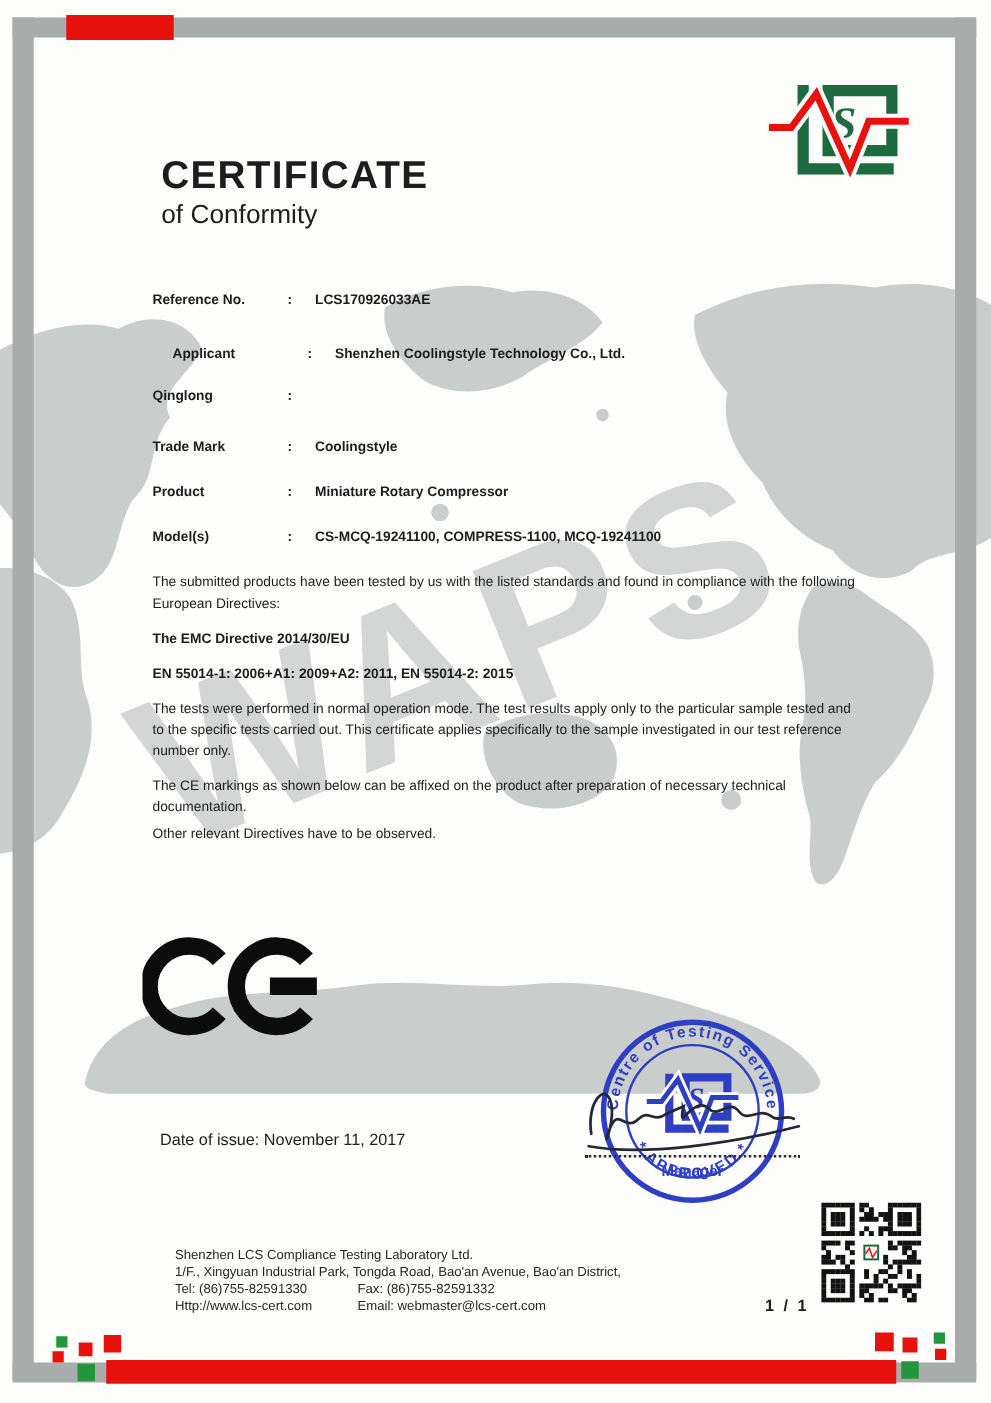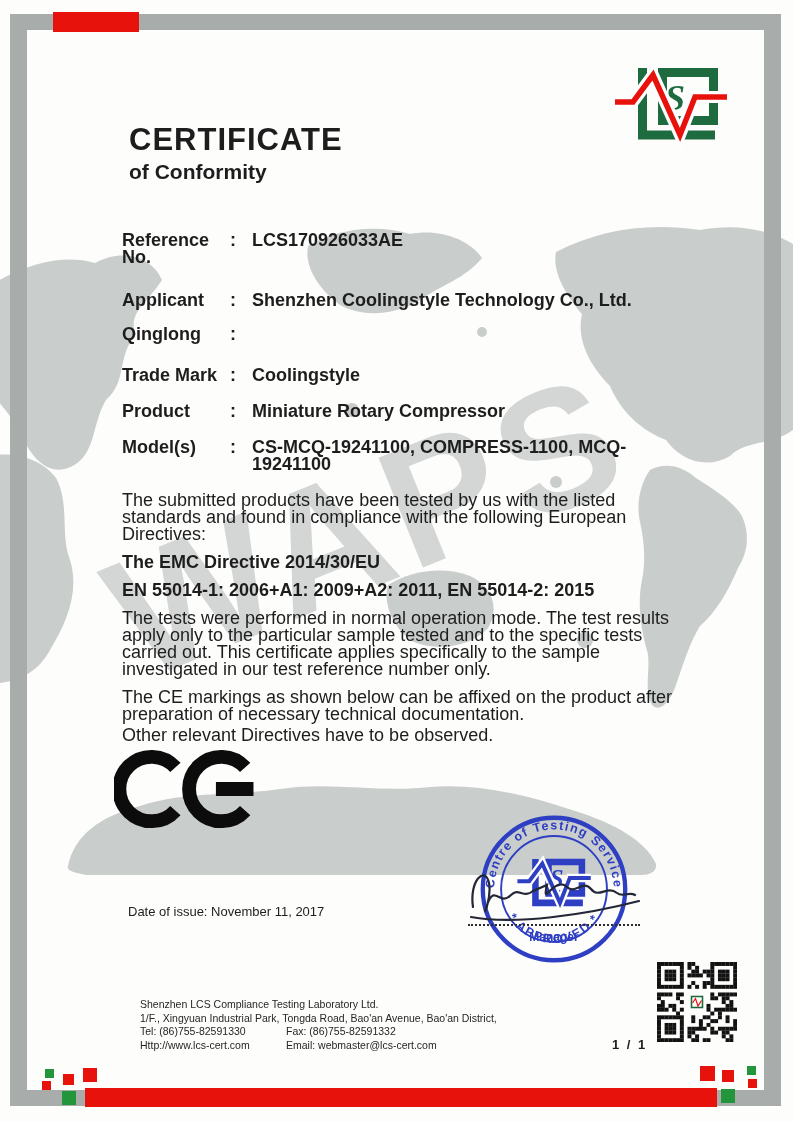--- a/index.html
+++ b/index.html
@@ -24,25 +24,25 @@
   .red-seg{position:absolute;background:#e8120c;z-index:6;}
   .r-top{left:53px;top:12px;width:86px;height:20px;}
   .r-bottom{left:85px;top:1088px;width:632px;height:19px;}
   .deco{position:absolute;z-index:7;}
   .dg{background:#23963c;} .dr{background:#e8120c;}
   
   .logo{position:absolute;left:615px;top:55px;width:125px;height:100px;z-index:2;}
   
   .title-block{position:absolute;left:129px;top:124px;z-index:2;}
   .title{font-size:31px;font-weight:bold;letter-spacing:1px;line-height:1.05;}
-  .subtitle{font-size:21px;font-weight:bold;margin-top:3px;}
-  
-  .content{position:absolute;left:122px;top:232px;width:562px;z-index:2;font-size:18px;line-height:17px;}
+  .subtitle{font-size:21px;font-weight:normal;margin-top:3px;}
+  
+  .content{position:absolute;left:122px;top:232px;width:562px;z-index:2;font-size:11px;line-height:17px;}
   .field-row{display:grid;grid-template-columns:108px 22px 1fr;font-weight:bold;}
-  .m-ref{margin-bottom:26px;} .m-app{margin-bottom:17px;} .m-addr{margin-bottom:24px;}
+  .m-ref{margin-bottom:26px;} .m-app{margin-bottom:17px;margin-left:16px;} .m-addr{margin-bottom:24px;}
   .m-tm{margin-bottom:19px;} .m-prod{margin-bottom:19px;} .m-mod{margin-bottom:19px;}
   .para{margin:0 0 11px 0;}
   .para.bold{font-weight:bold;}
   .mt8{margin-bottom:4px;}
   
   .ce{position:absolute;left:114px;top:744px;z-index:2;}
   
   .stamp{position:absolute;left:477px;top:812px;width:154px;height:154px;z-index:3;}
   .sig{position:absolute;left:455px;top:845px;width:200px;height:100px;z-index:4;}
   .sign-line{position:absolute;left:468px;top:910px;width:172px;height:14px;

